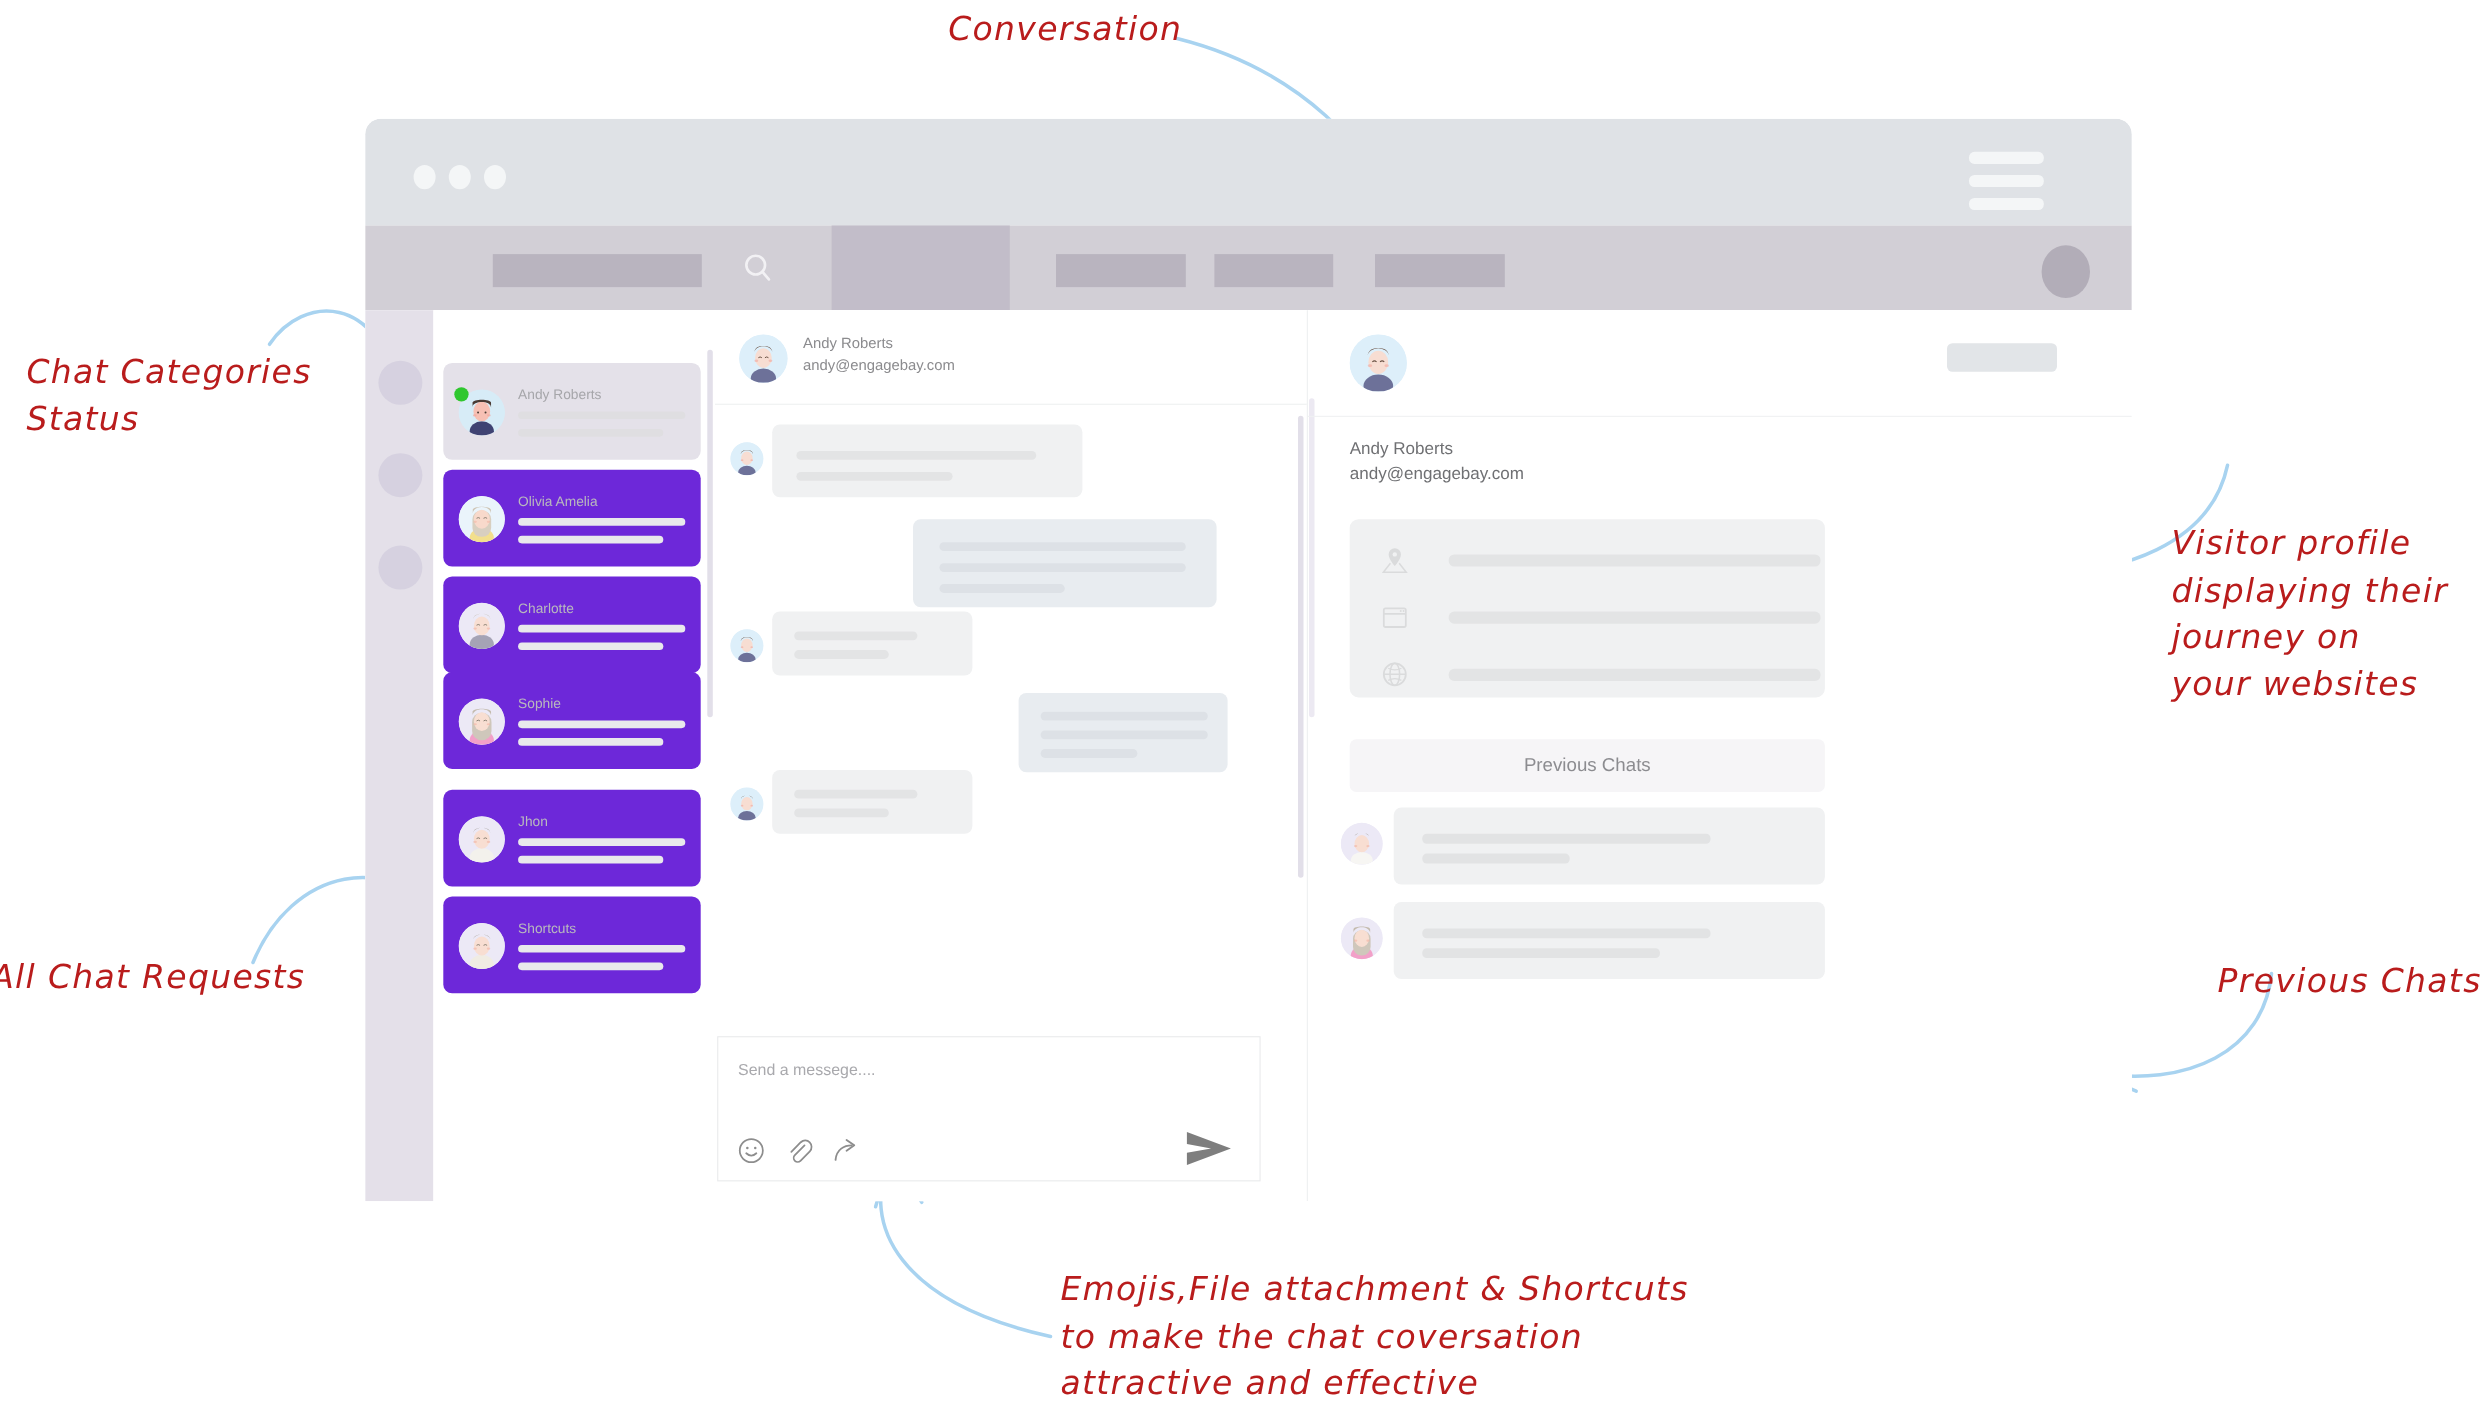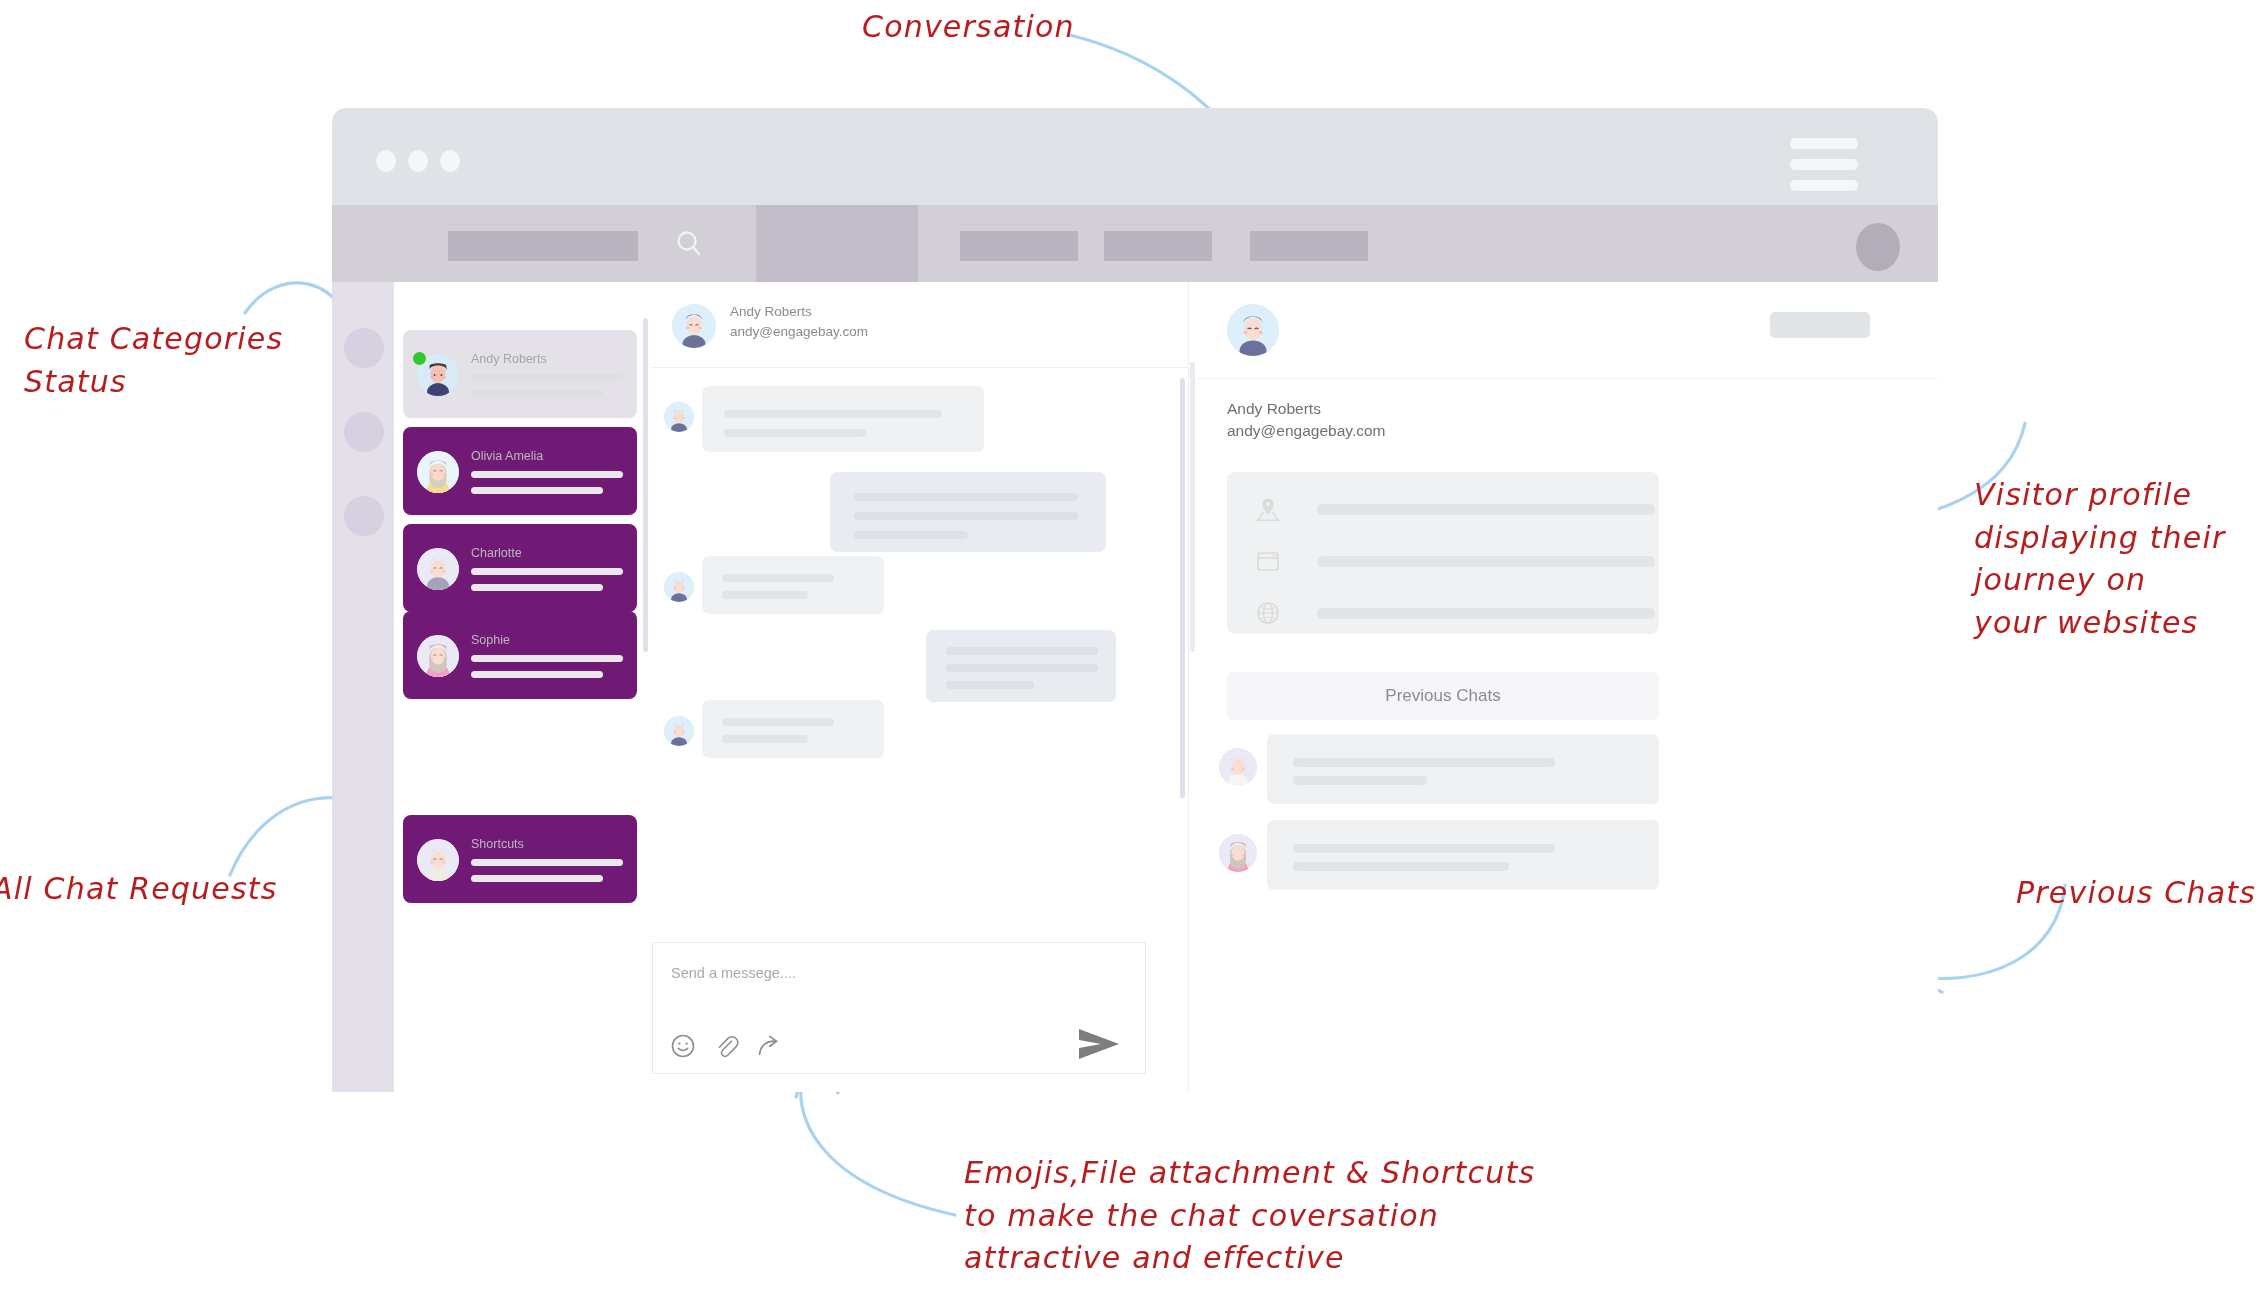--- a/index.html
+++ b/index.html
@@ -59,21 +59,21 @@
   }
   .rail-circle { position:absolute; left:12px; width:40px; height:40px; border-radius:50%; background:#d6d1e0; }
 
   
   .chatlist {
     position:absolute; left:62px; top:0; width:256px; height:100%;
     background:#ffffff; overflow:hidden;
   }
   .chat-item {
     position:absolute; left:9px; width:234px; height:88px;
-    border-radius:8px; background:#701a75;
+    border-radius:8px; background:#6d28d9;
   }
   .chat-item.selected { background:#e4e1e9; }
   .chat-av {
     position:absolute; left:14px; top:24px; width:42px; height:42px;
     border-radius:50%; background:#ece9f6; overflow:hidden;
   }
   .chat-item.selected .chat-av { background:#d7ecf7; }
   .chat-name {
     position:absolute; left:68px; top:22px;
     font-size:12.5px; color:#b9b9bd; white-space:nowrap;
@@ -298,20 +298,37 @@
             <path d="M22.6 20.4 q1.6 -1.4 3.2 0" stroke="#8a7f72" stroke-width="0.9" fill="none"></path>
             <ellipse cx="14.9" cy="23.4" rx="1.6" ry="1" fill="#f2b2a2" opacity="0.6"></ellipse>
             <ellipse cx="27.1" cy="23.4" rx="1.6" ry="1" fill="#f2b2a2" opacity="0.6"></ellipse>
           </svg>
         </div>
         <div class="chat-name">Sophie</div>
         <div class="chat-line1"></div>
         <div class="chat-line2"></div>
       </div>
 
+      <div class="chat-item" style="top:436px;">
+        <div class="chat-av">
+          <svg width="42" height="42" viewBox="0 0 42 42">
+            <circle cx="21" cy="21" r="21" fill="#ece9f6"></circle>
+            <ellipse cx="21" cy="38" rx="11" ry="9" fill="#f3f1ec"></ellipse>
+            <ellipse cx="21" cy="21" rx="7.2" ry="8.6" fill="#f8ded2"></ellipse>
+            <path d="M12.8 16.5 C13.4 8.5, 28.6 8.5, 29.2 16.5 C28.6 11.5, 25 10.5, 21 10.5 C17 10.5, 13.4 11.5, 12.8 16.5 Z" fill="#9a968e"></path>
+            <path d="M16.2 20.4 q1.6 -1.4 3.2 0" stroke="#8a7f72" stroke-width="0.9" fill="none"></path>
+            <path d="M22.6 20.4 q1.6 -1.4 3.2 0" stroke="#8a7f72" stroke-width="0.9" fill="none"></path>
+            <ellipse cx="14.9" cy="23.4" rx="1.6" ry="1" fill="#f2b2a2" opacity="0.6"></ellipse>
+            <ellipse cx="27.1" cy="23.4" rx="1.6" ry="1" fill="#f2b2a2" opacity="0.6"></ellipse>
+          </svg>
+        </div>
+        <div class="chat-name">Jhon</div>
+        <div class="chat-line1"></div>
+        <div class="chat-line2"></div>
+      </div>
 
       <div class="chat-item" style="top:533px;">
         <div class="chat-av">
           <svg width="42" height="42" viewBox="0 0 42 42">
             <circle cx="21" cy="21" r="21" fill="#ece9f6"></circle>
             <ellipse cx="21" cy="38" rx="11" ry="9" fill="#f0ece3"></ellipse>
             <ellipse cx="21" cy="21" rx="7.2" ry="8.6" fill="#f8ded2"></ellipse>
             <path d="M12.8 16.5 C13.4 8.5, 28.6 8.5, 29.2 16.5 C28.6 11.5, 25 10.5, 21 10.5 C17 10.5, 13.4 11.5, 12.8 16.5 Z" fill="#a39e93"></path>
             <path d="M16.2 20.4 q1.6 -1.4 3.2 0" stroke="#8a7f72" stroke-width="0.9" fill="none"></path>
             <path d="M22.6 20.4 q1.6 -1.4 3.2 0" stroke="#8a7f72" stroke-width="0.9" fill="none"></path>

